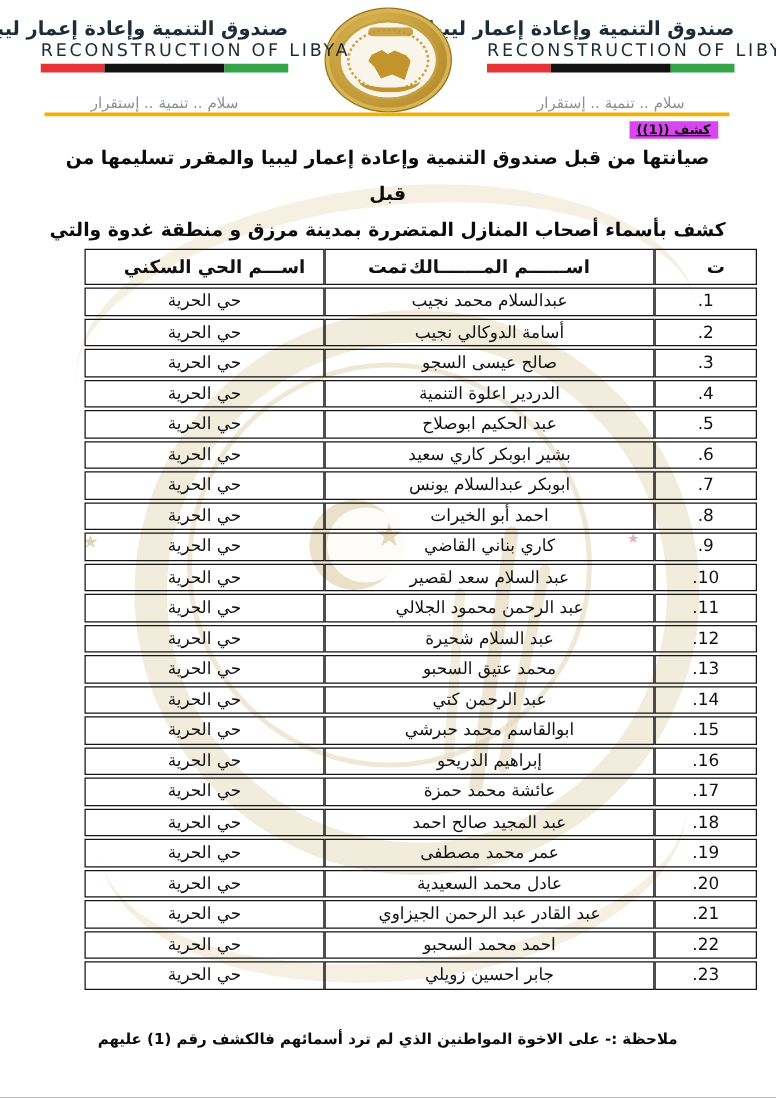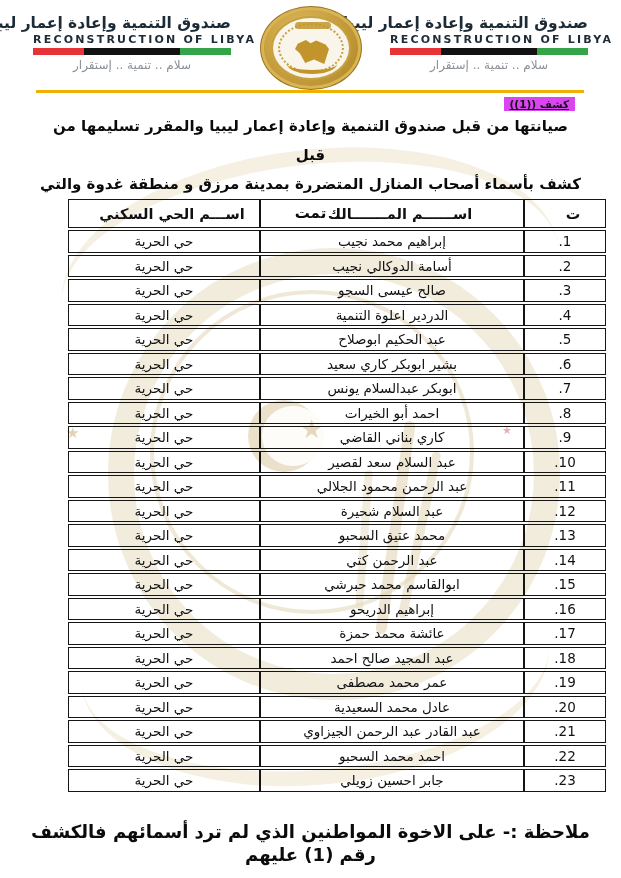--- a/index.html
+++ b/index.html
@@ -22,26 +22,26 @@
   .wm-star-red{left:502px;top:424px;font-size:11px;color:#e09090;opacity:.7;}
   .wm-stroke1{left:390px;top:420px;width:11px;height:215px;background:#e3d6b6;border-radius:6px;transform:rotate(8deg);opacity:.6;}
   .wm-stroke2{left:415px;top:450px;width:9px;height:170px;background:#e3d6b6;border-radius:6px;transform:rotate(12deg);opacity:.55;}
   .wm-stroke3{left:360px;top:470px;width:8px;height:140px;background:#e7dcc0;border-radius:6px;transform:rotate(4deg);opacity:.55;}
   
   .hdr{position:absolute;inset:0;z-index:2;}
   .logo{position:absolute;top:14px;width:198px;text-align:center;}
   .logo-right{right:33px;}
   .logo-left{left:33px;}
   .logo .t-ar{font-size:15.5px;font-weight:bold;color:#1d2b36;white-space:nowrap;direction:rtl;}
-  .logo .t-en{font-size:11px;font-weight:bold;letter-spacing:2.2px;color:#1d2b36;white-space:nowrap;direction:ltr;margin-top:1px;}
+  .logo .t-en{font-size:14px;font-weight:normal;letter-spacing:2.2px;color:#1d2b36;white-space:nowrap;direction:ltr;margin-top:1px;}
   .flagbar{display:flex;height:7px;margin-top:2px;direction:ltr;}
   .f-red{width:26%;}
   .f-black{flex:1;}
   .f-green{width:26%;}
-  .logo .t-tag{font-size:12px;color:#8a9096;margin-top:3px;direction:rtl;letter-spacing:.5px;}
+  .logo .t-tag{font-size:12px;color:#8a9096;margin-top:17px;direction:rtl;letter-spacing:.5px;}
   
   .emblem{position:absolute;left:260px;top:6px;width:100px;height:82px;border-radius:50%;
     background:radial-gradient(circle at 40% 35%, #dfbb5e 0%, #c49b3a 55%, #a9801f 100%);
     border:1px solid #9a751d;box-shadow:inset 0 0 0 3px #d8b456;}
   .emblem-inner{position:absolute;left:10px;top:9px;right:10px;bottom:9px;border-radius:50%;
     background:#f9f5ea;border:2px solid #c6a041;}
   .emblem-dots{position:absolute;left:5px;top:5px;right:5px;bottom:5px;border-radius:50%;
     border:2px dotted #c6a041;}
   .emblem-map{position:absolute;left:22px;top:18px;width:34px;height:28px;background:#c1952c;
     clip-path:polygon(8% 28%,32% 14%,46% 26%,62% 16%,90% 30%,100% 46%,86% 100%,56% 84%,30% 96%,14% 62%,0 46%);}
@@ -62,21 +62,21 @@
   table.owners th,table.owners td{border:1.5px solid #151515;background:transparent;
     padding:0 4px;text-align:center;vertical-align:middle;}
   table.owners th{height:27px;font-size:14.5px;font-weight:bold;padding-left:20px;}
   table.owners td{height:20.5px;font-size:13.5px;font-weight:normal;line-height:20px;white-space:nowrap;}
   .col-no{width:56px;}
   .col-owner{width:238px;}
   .col-dist{width:166px;}
   td.c-num{direction:rtl;}
   
   .footer{position:absolute;left:30px;right:30px;top:820px;z-index:2;text-align:center;
-    font-weight:bold;font-size:18px;line-height:23px;direction:rtl;color:#0b0b0b;}
+    font-weight:bold;font-size:12px;line-height:23px;direction:rtl;color:#0b0b0b;}
 </style>
 </head>
 <body>
 
 <div class="page">
 
   <div class="wm">
     <div class="wm-swoosh1"></div>
     <div class="wm-ring1"></div>
     <div class="wm-ring2"></div>
@@ -138,21 +138,21 @@
       <thead>
         <tr>
           <th class="col-no">ت</th>
           <th class="col-owner">اســــــم المـــــــالك</th>
           <th class="col-dist">اســـم الحي السكني</th>
         </tr>
       </thead>
       <tbody>
           <tr>
             <td class="c-num">1.</td>
-            <td class="c-name">إبراهيم محمد نجيب</td>
+            <td class="c-name">عبدالسلام محمد نجيب</td>
             <td class="c-dist">حي الحرية</td>
           </tr>
           <tr>
             <td class="c-num">2.</td>
             <td class="c-name">أسامة الدوكالي نجيب</td>
             <td class="c-dist">حي الحرية</td>
           </tr>
           <tr>
             <td class="c-num">3.</td>
             <td class="c-name">صالح عيسى السجو</td>

